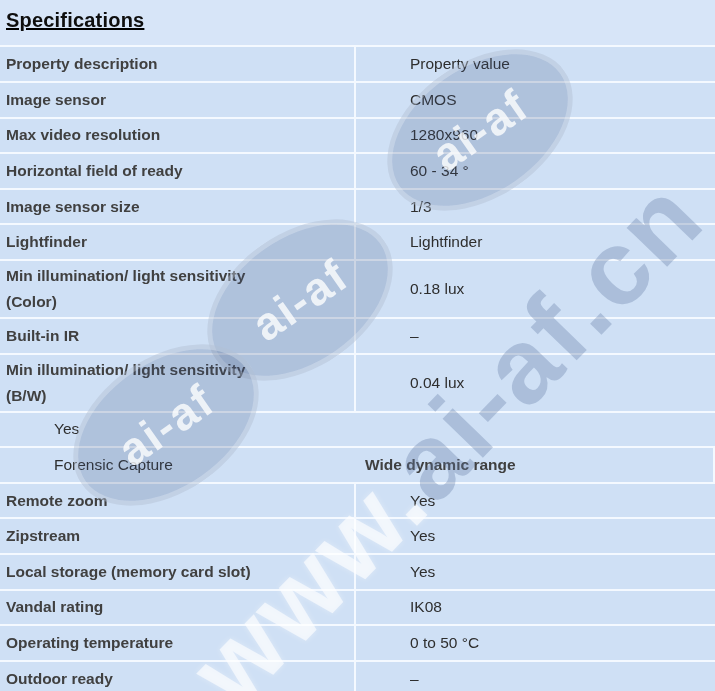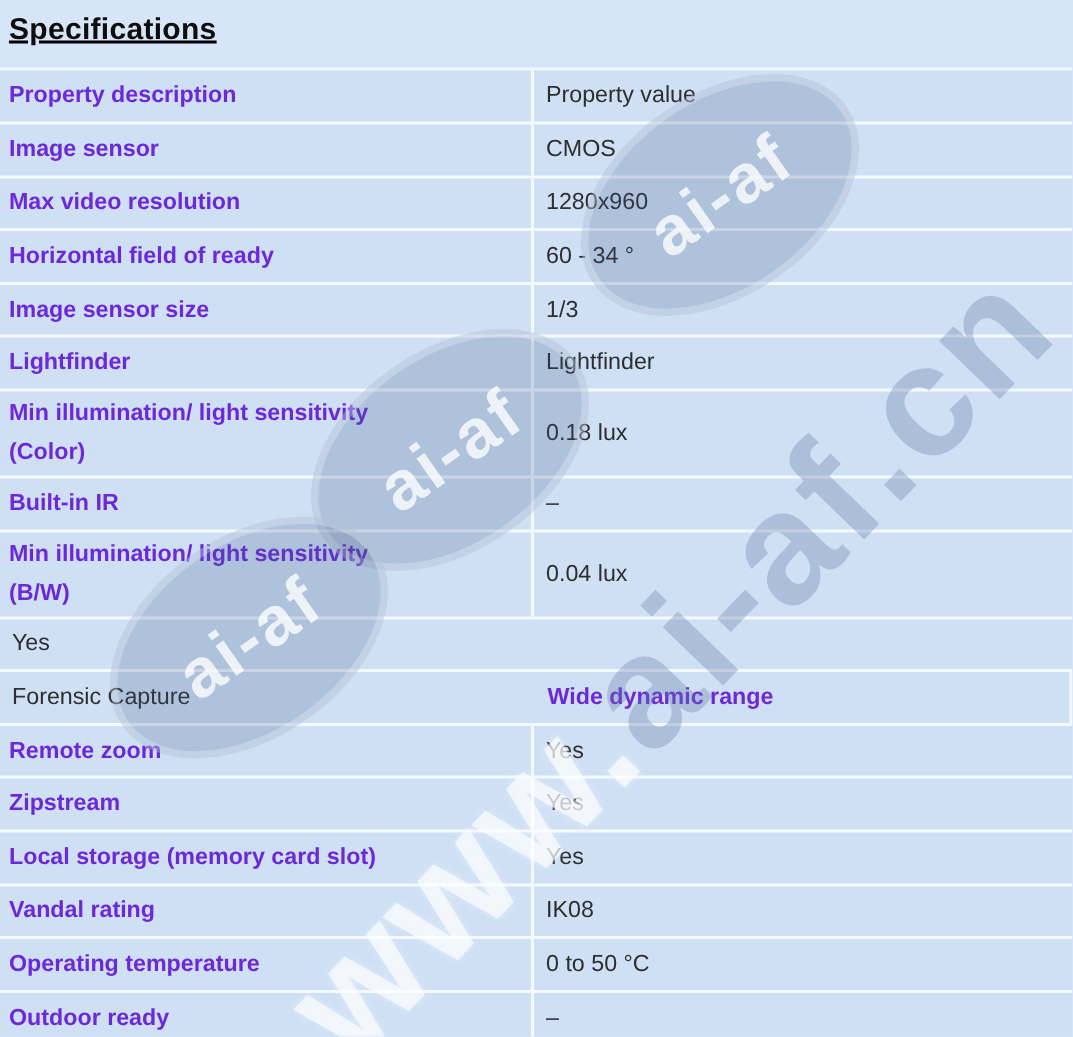--- a/index.html
+++ b/index.html
@@ -37,32 +37,33 @@
     box-sizing: border-box;
     display: flex;
     align-items: center;
     overflow: hidden;
   }
   .cell-label {
     width: 356px;
     padding: 1px 10px 1px 6px;
     font-size: 15.5px;
     font-weight: bold;
-    color: #6d28d9;
+    color: #404040;
     line-height: 26px;
     white-space: pre-line;
     border-right: 2px solid #f4f9ff;
   }
   .cell-value {
     flex: 1;
     padding: 1px 8px;
     font-size: 15.5px;
     font-weight: 400;
     color: #2e2e2e;
     line-height: 24px;
+    margin-left: 46px;
   }
 
   
   .watermark { position: absolute; inset: 0; pointer-events: none; z-index: 5; }
 
   .stamp {
     position: absolute;
     width: 196px; height: 124px;
     border-radius: 50%;
     background: rgba(62, 88, 132, 0.22);

